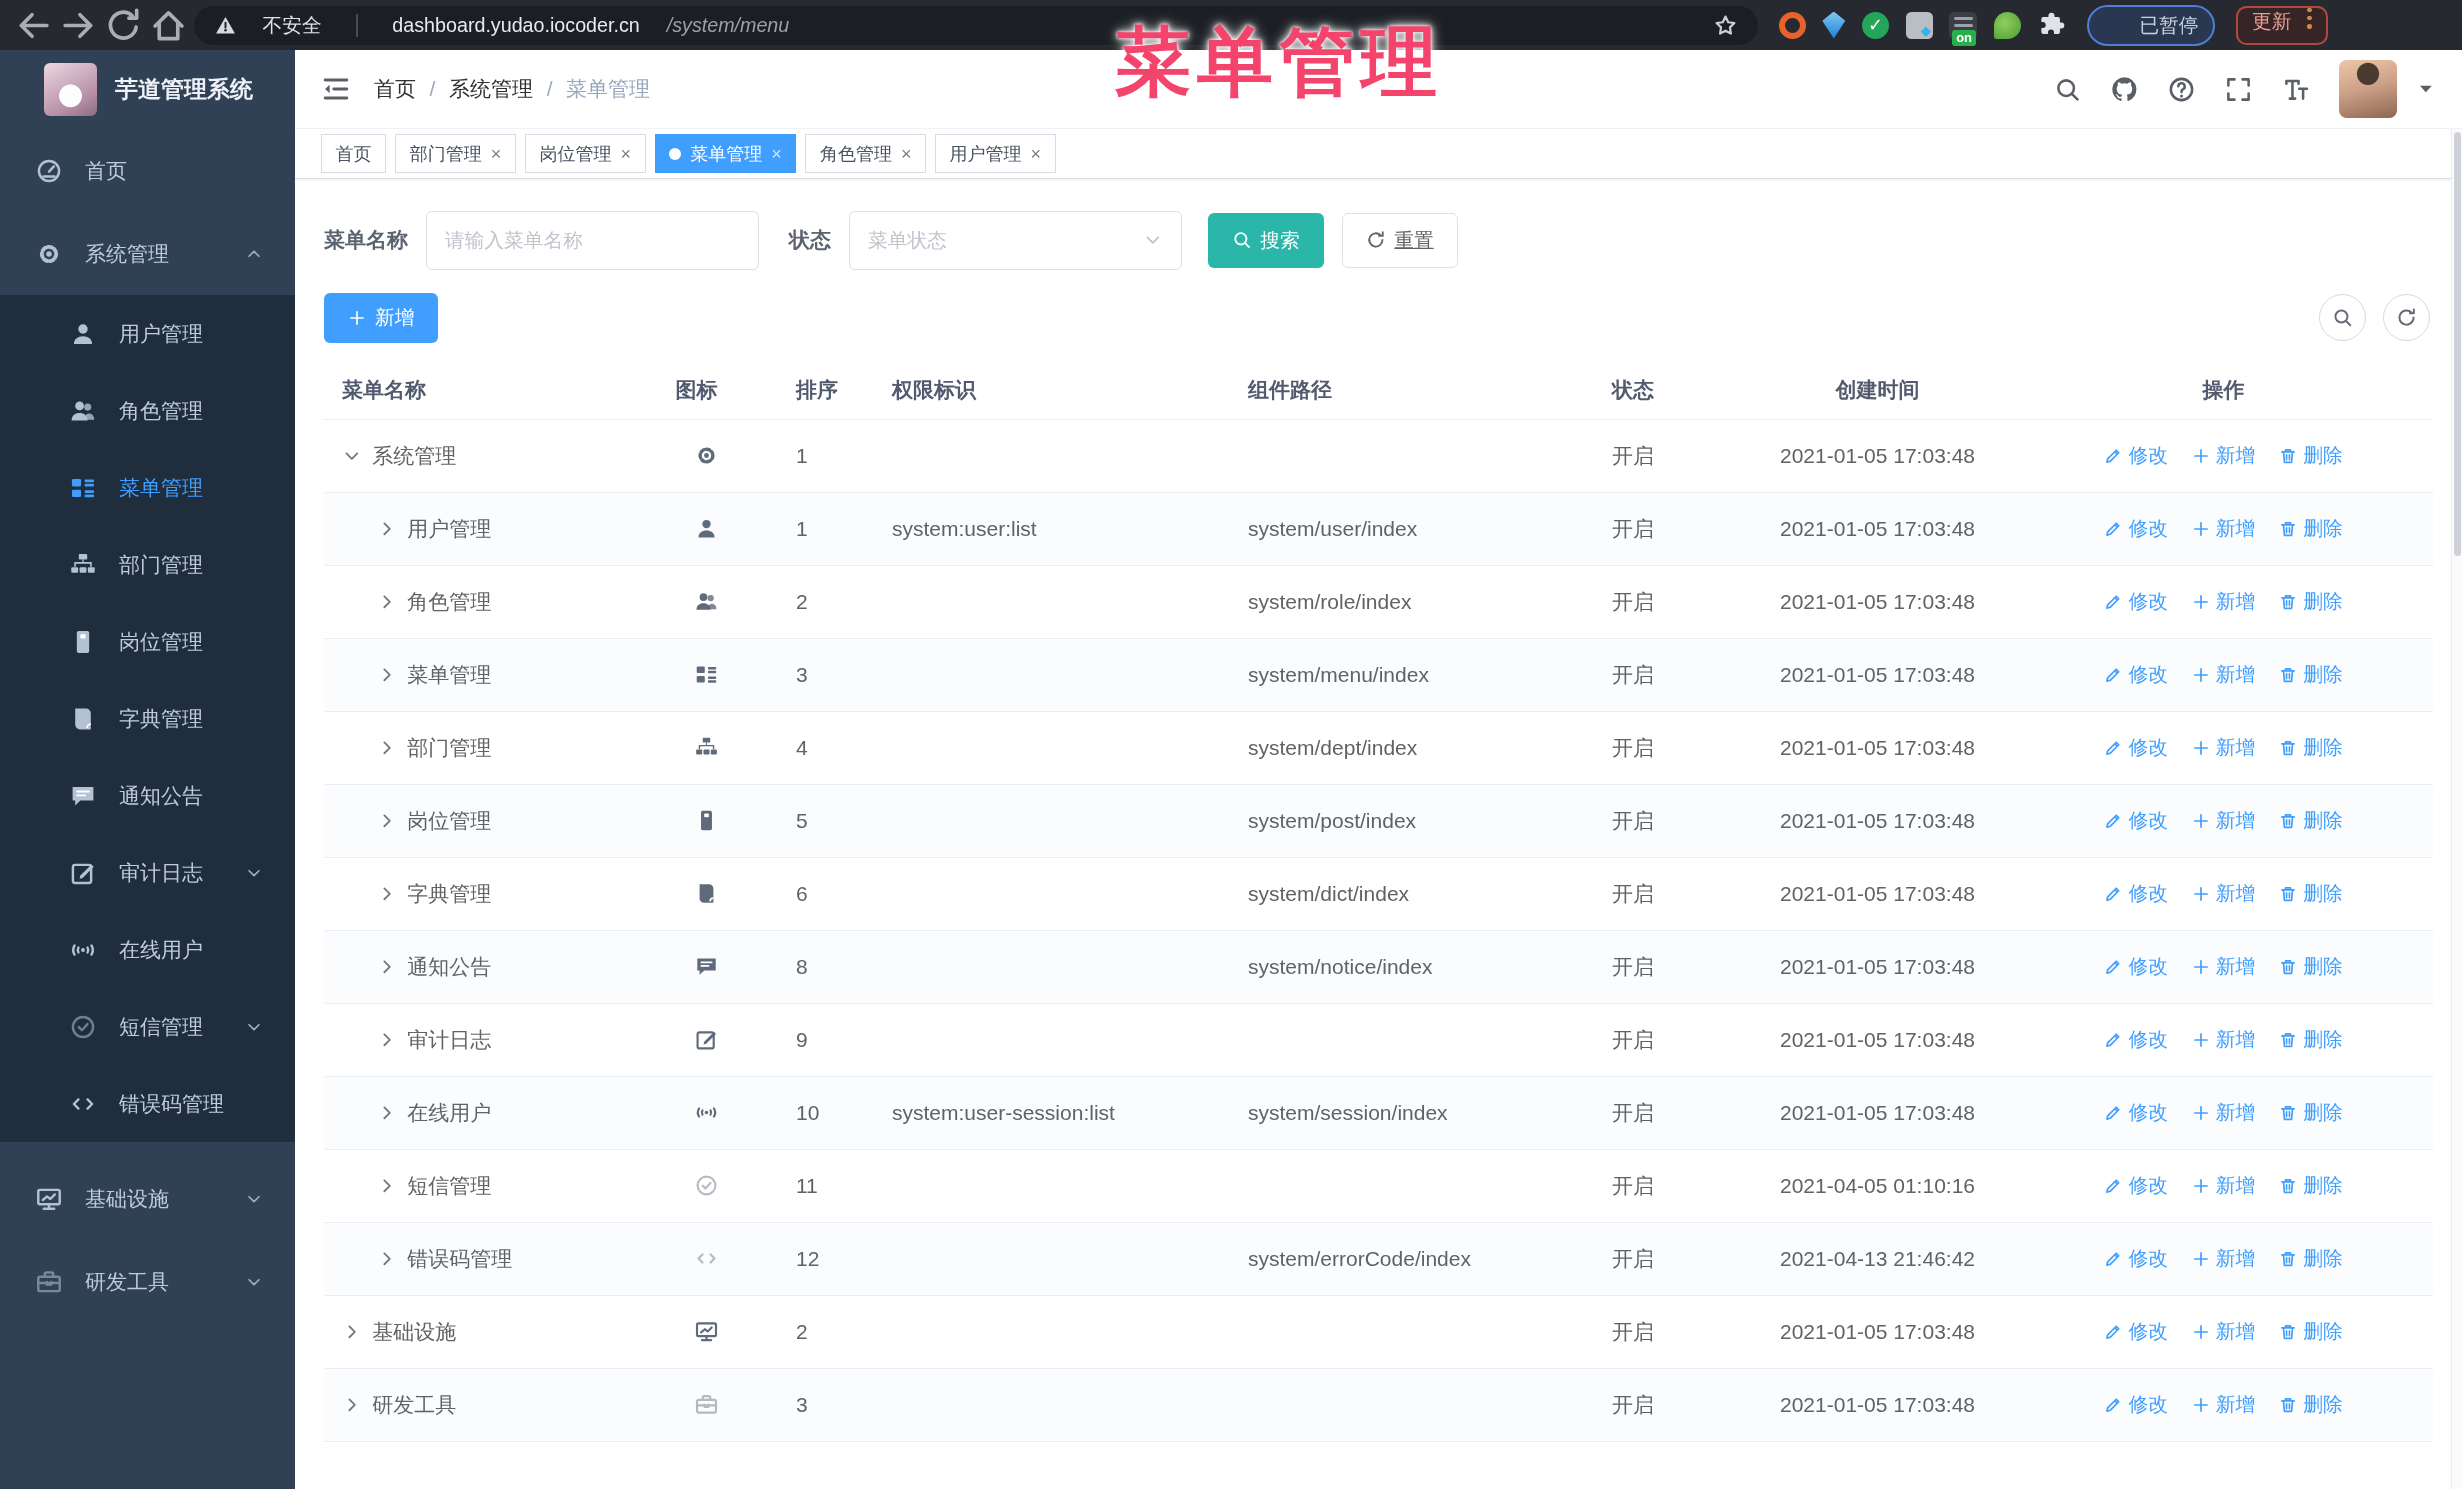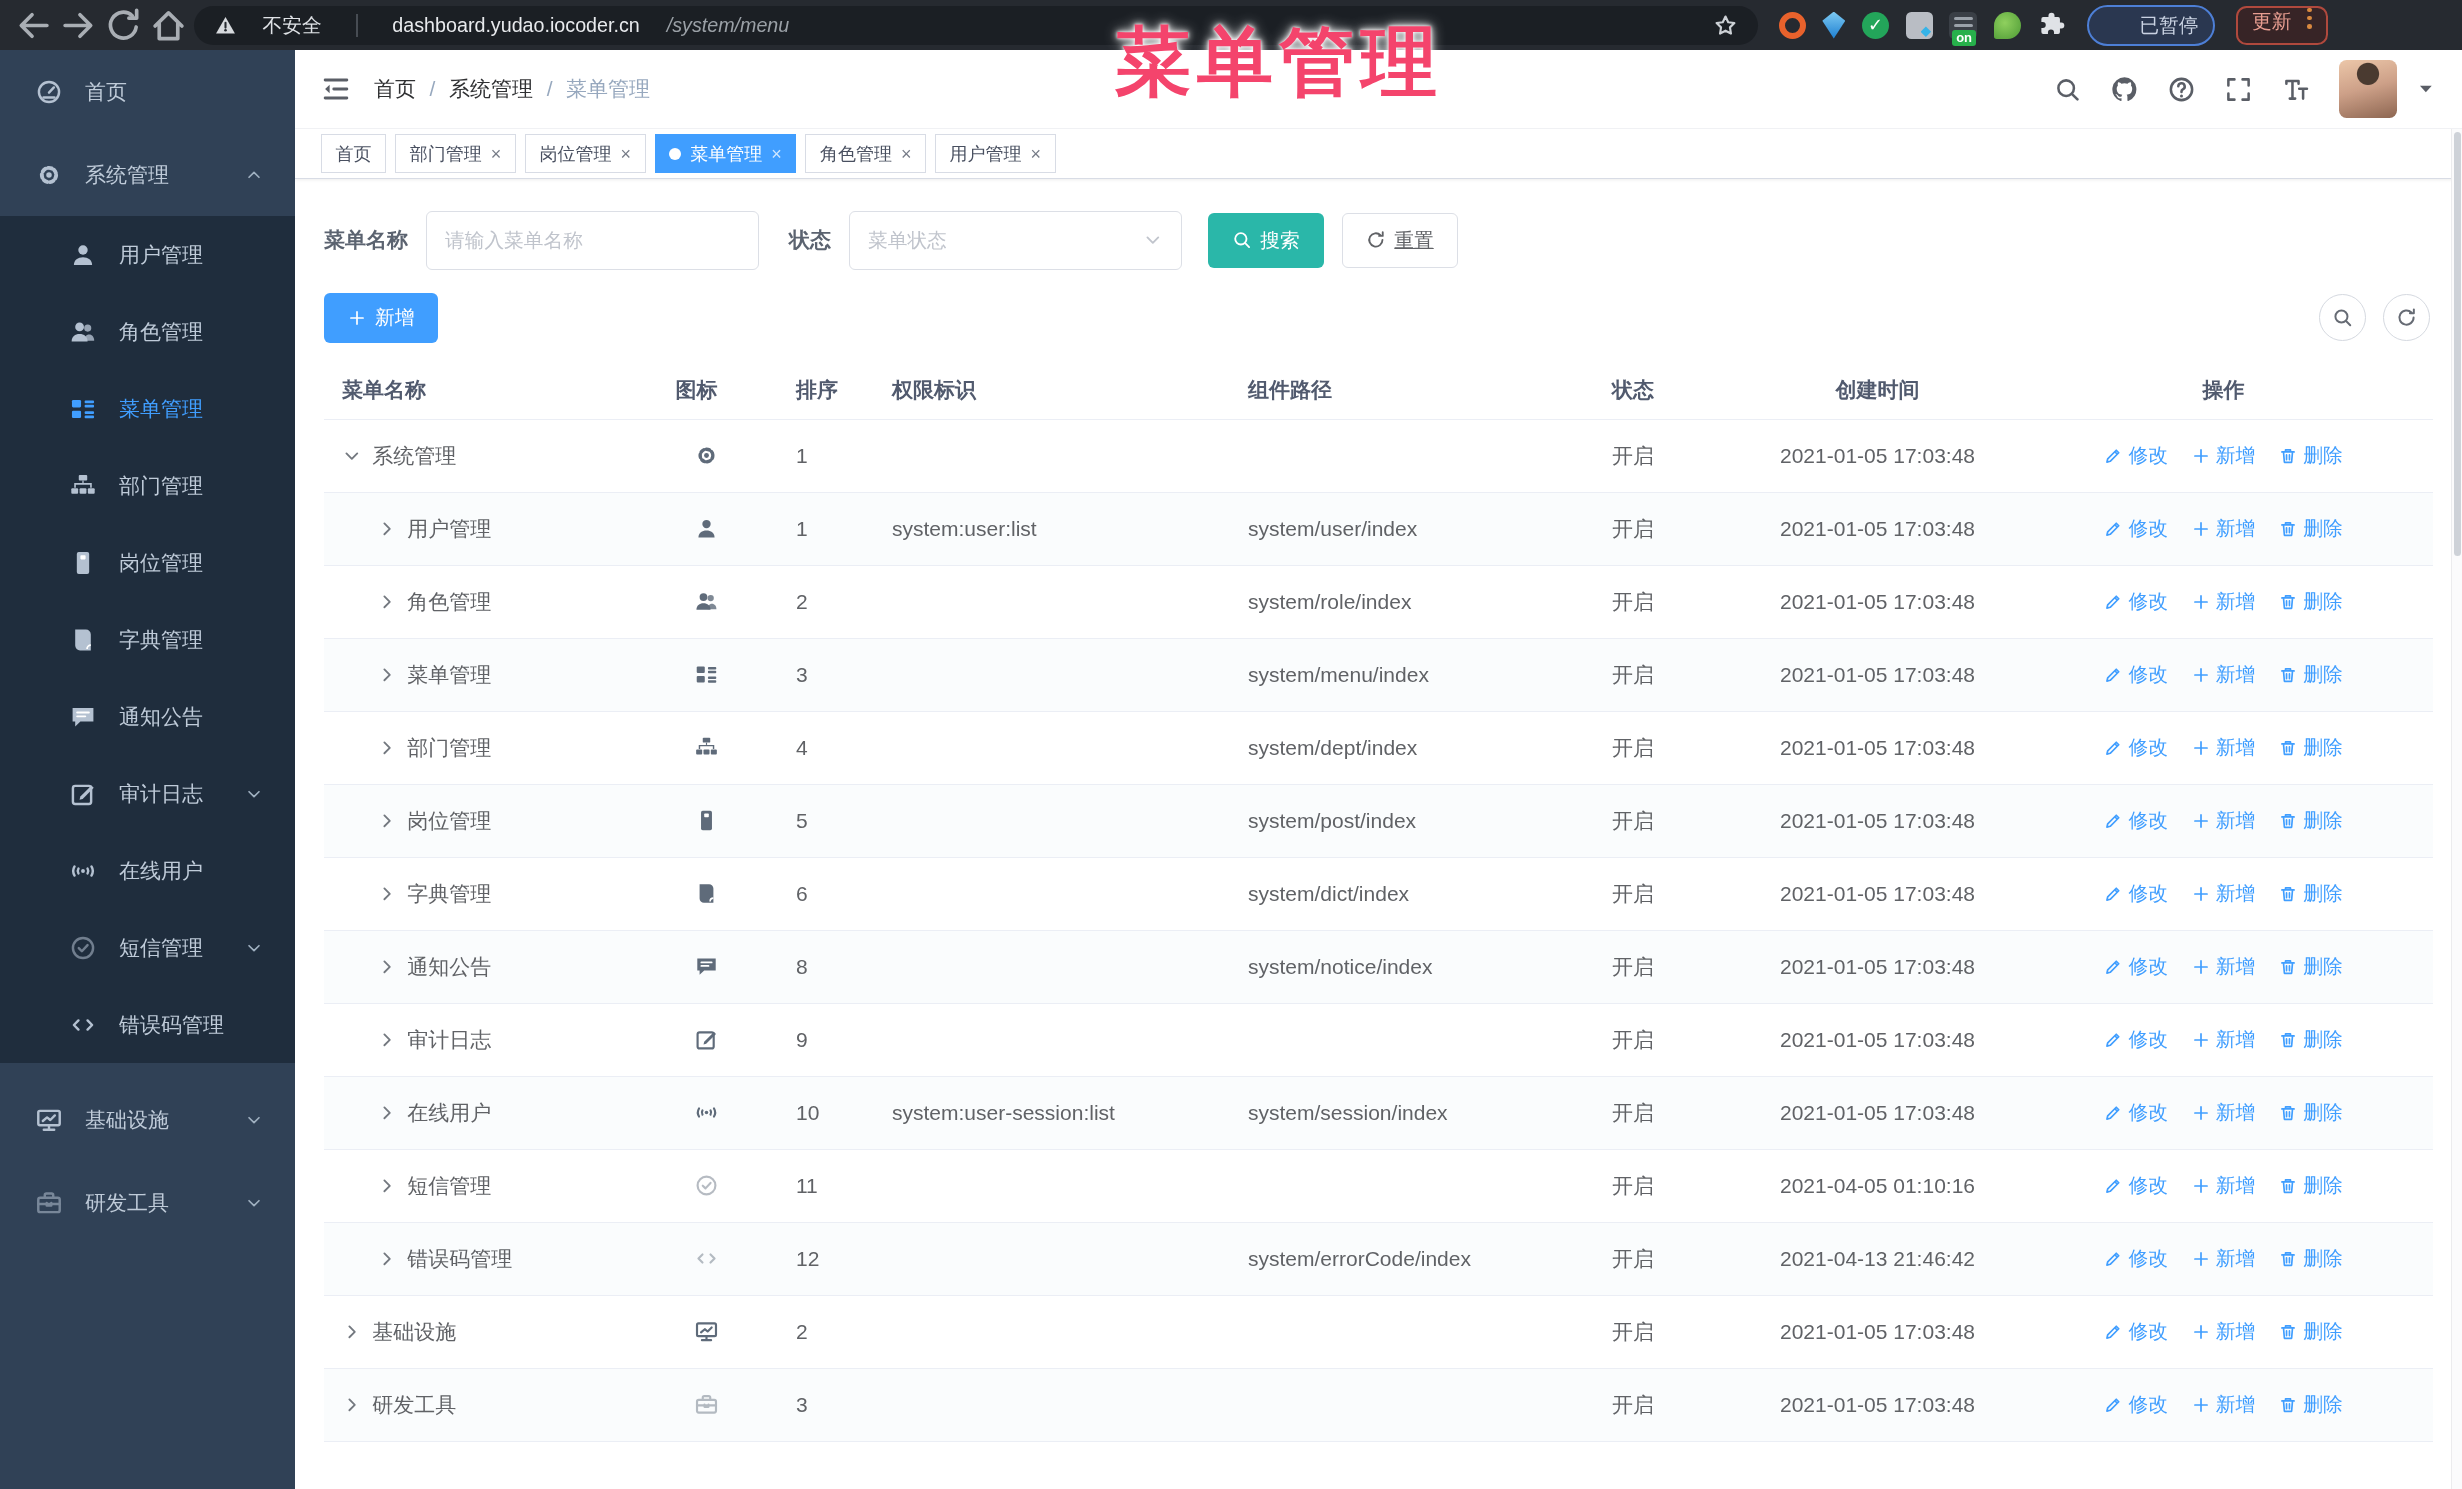--- a/index.html
+++ b/index.html
@@ -210,20 +210,24 @@
         <i></i>
         <i></i>
         <i></i>
       </span>
   </div>
 </div>
 
 <div class="app">
 
   <aside class="sidebar">
+    <div class="logo-row">
+      <span class="logo-img"></span>
+      <span class="logo-title">芋道管理系统</span>
+    </div>
     <nav id="sidebar-menu">
         <div class="m-item">
           <span class="m-icon">
             <svg viewBox="0 0 16 16" fill="none" stroke="currentColor" stroke-width="1.5" stroke-linecap="round" stroke-linejoin="round" style="width:100%;height:100%;display:block">
               <circle cx="8" cy="8" r="6.2"></circle>
               <path d="M8 8.4l3-3.2M4.6 11.4h6.8"></path>
             </svg>
           </span>
           <span>首页</span>
         </div>

